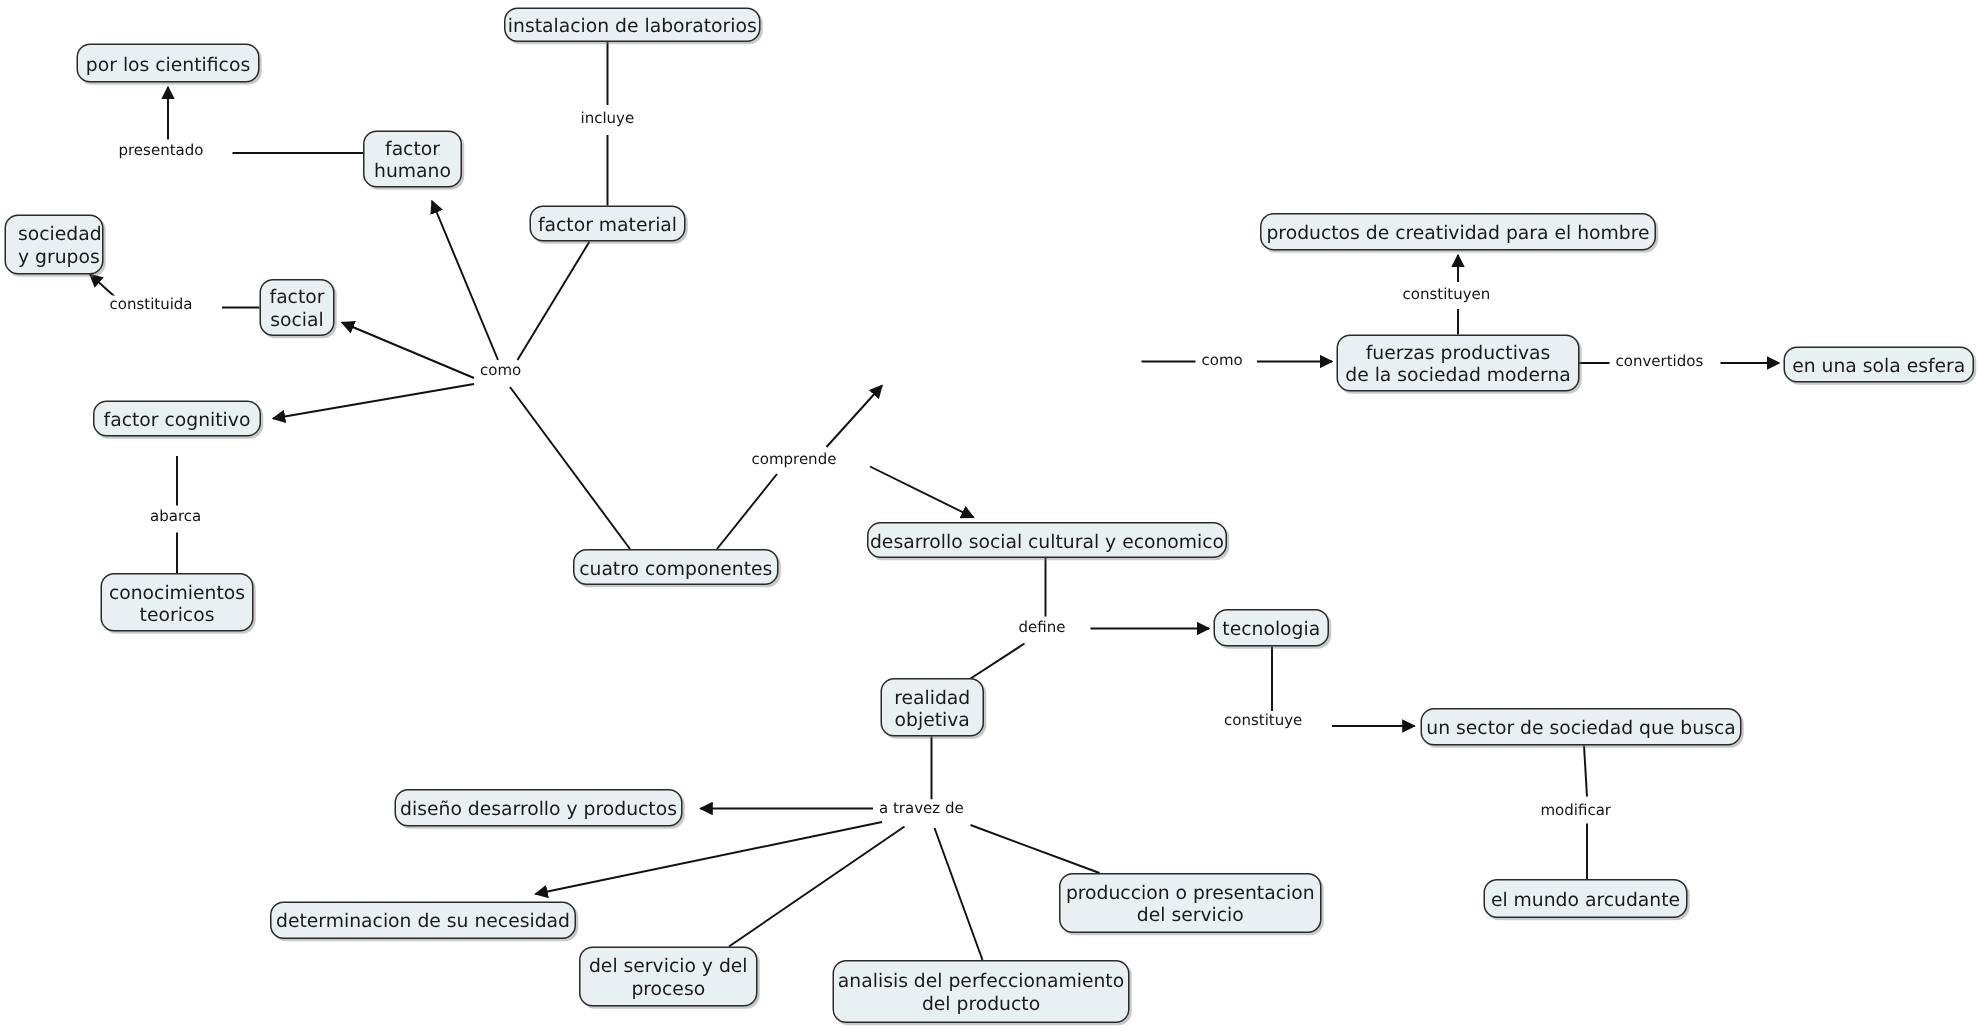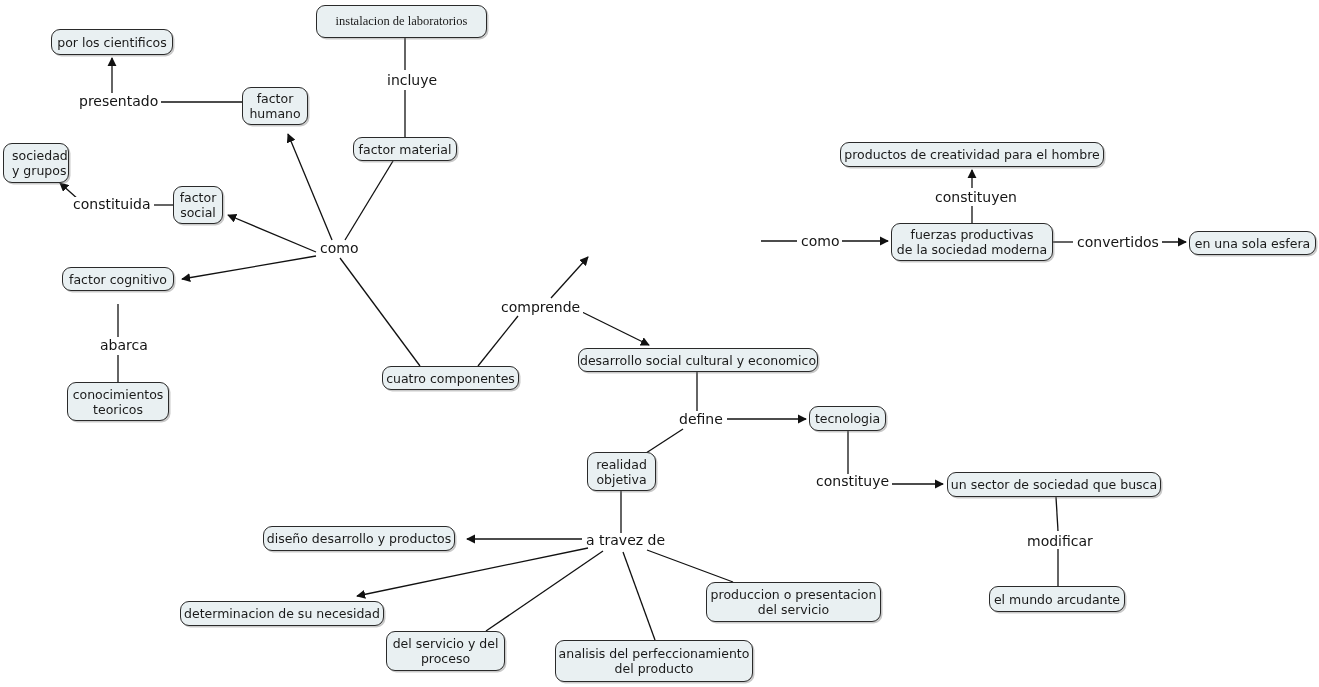--- a/index.html
+++ b/index.html
@@ -43,21 +43,21 @@
   .node.title-node {
     letter-spacing: 0.35px;
   }
   .node.left-align {
     justify-content: flex-start;
     text-align: left;
   }
   .linklabel {
     position: absolute;
     color: #141414;
-    font-size: 14px;
+    font-size: 10px;
     line-height: 14px;
     background: #ffffff;
     padding: 0 3px;
     white-space: pre;
     text-align: center;
   }
 </style>
 </head>
 <body>
 
@@ -114,21 +114,21 @@
 
       <line x1="621" y1="491" x2="621" y2="533"></line>
       <line x1="582" y1="539" x2="467" y2="539" marker-end="url(#arrow)"></line>
       <line x1="588" y1="548" x2="357" y2="596" marker-end="url(#arrow)"></line>
       <line x1="603" y1="551" x2="486" y2="631"></line>
       <line x1="623" y1="552" x2="655" y2="640"></line>
       <line x1="647" y1="550" x2="733" y2="582"></line>
     </g>
   </svg>
 
-  <div class="node" style="left:316px; top:5px; width:171px; height:33px;font-family:Liberation Serif, serif;">instalacion de laboratorios</div>
+  <div class="node" style="left:336px; top:5px; width:171px; height:23px;">instalacion de laboratorios</div>
 
   <div class="node" style="left:51px; top:29px; width:122px; height:26px;">por los cientificos</div>
 
   <div class="node" style="left:242px; top:87px; width:66px; height:38px;">factor
 humano</div>
 
   <div class="node" style="left:353px; top:137px; width:104px; height:24px;">factor material</div>
 
   <div class="node left-align" style="left:3px; top:143px; width:66px; height:40px;">sociedad
 y grupos</div>

